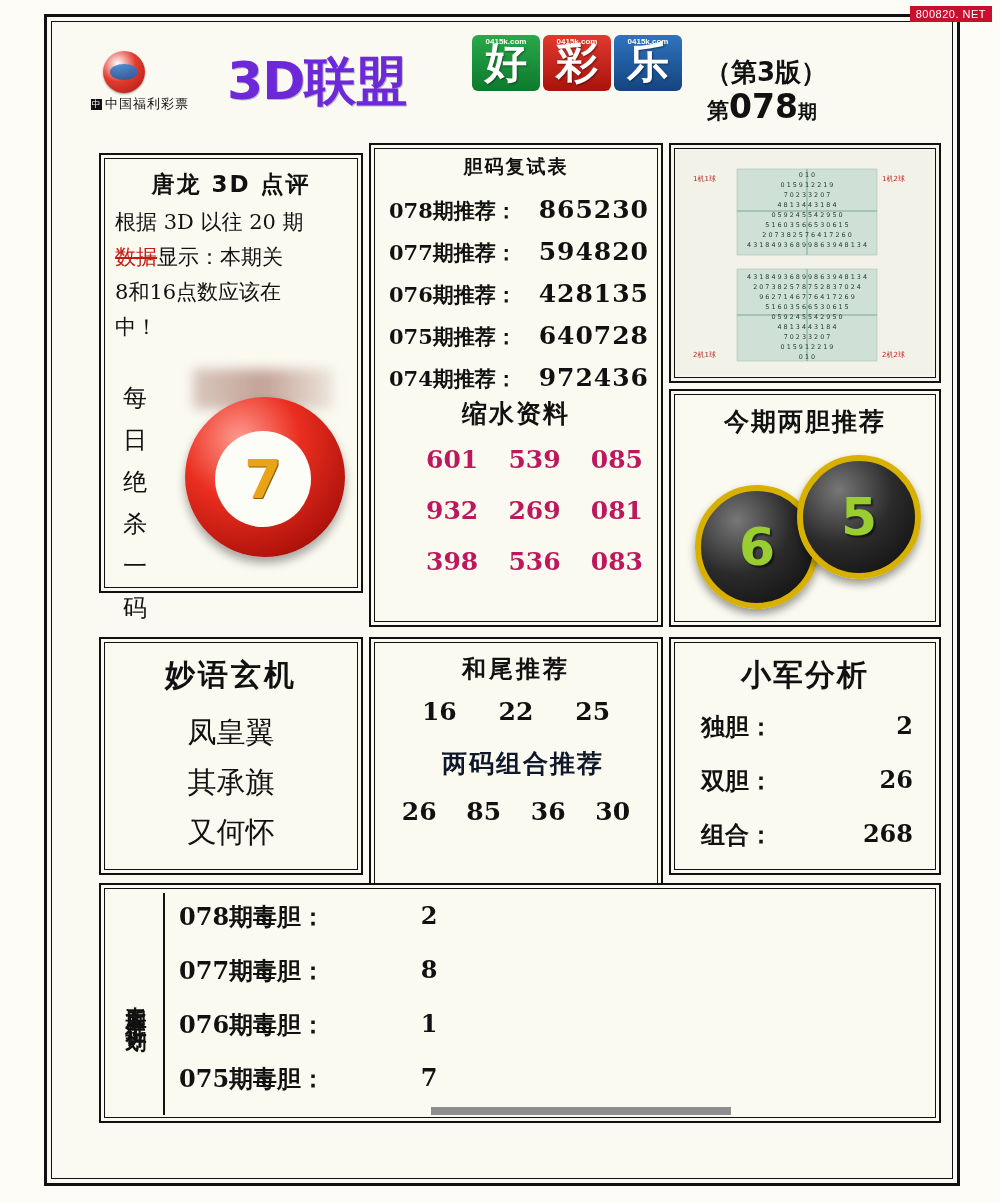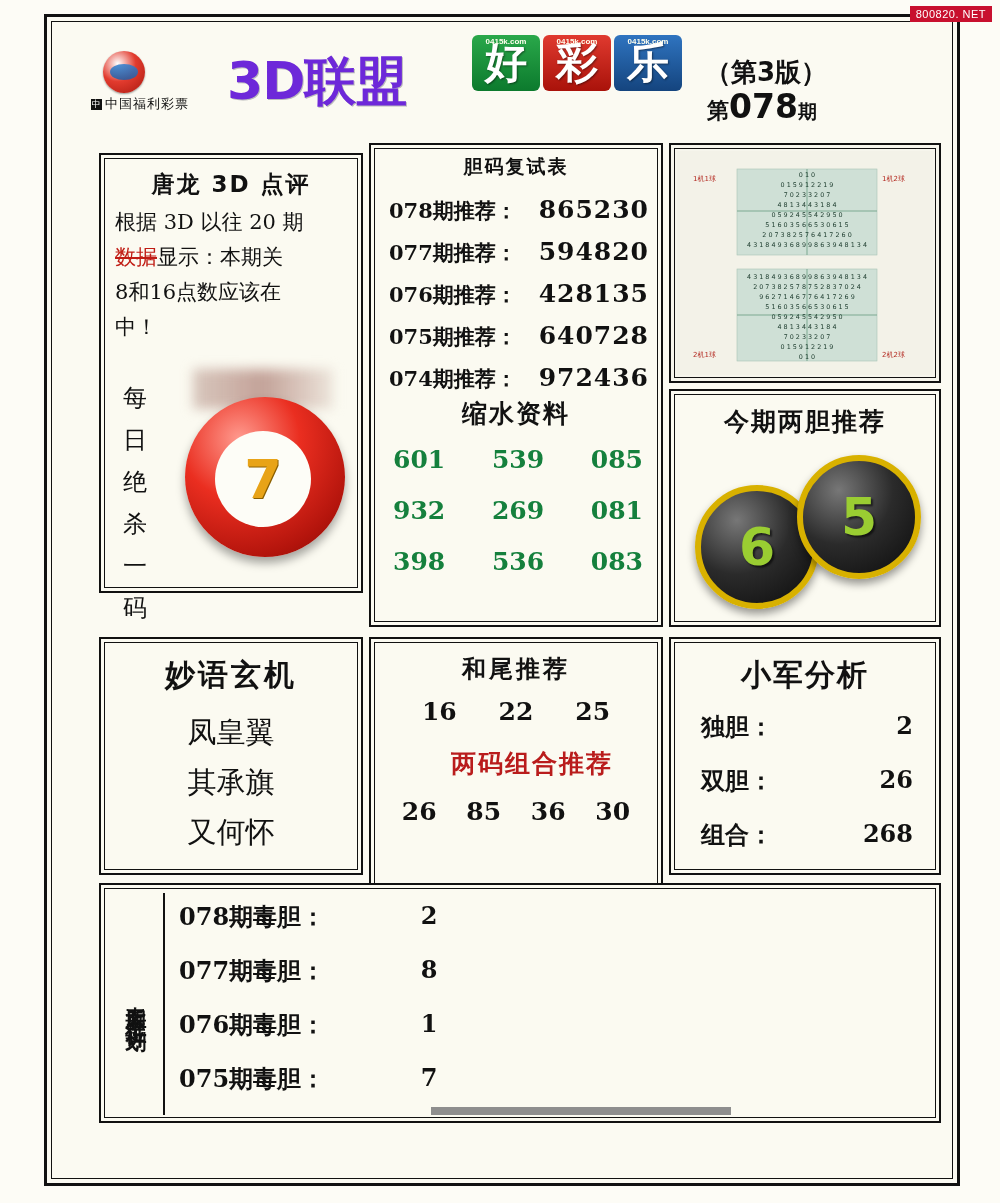--- a/index.html
+++ b/index.html
@@ -70,22 +70,22 @@
 
   
   .b-mid{left:322px;top:126px;width:294px;height:484px;}
   .ttl-dan{position:absolute;left:0;top:9px;width:100%;font-size:19px;letter-spacing:2px;}
   .danlist{position:absolute;left:18px;top:50px;width:260px;}
   .danrow{display:flex;justify-content:space-between;align-items:baseline;font-size:21px;color:#111;
     margin-bottom:12px;font-family:"DejaVu Serif",serif;font-weight:bold;}
   .danrow .num{font-size:25px;letter-spacing:1px;}
   .ttl-suo{position:absolute;left:0;top:252px;width:100%;font-size:25px;letter-spacing:2px;}
   .suo{position:absolute;left:18px;top:300px;width:258px;}
-  .suorow{display:flex;justify-content:space-between;font-size:25px;font-weight:bold;color:#15803d;
-    margin-bottom:22px;font-family:"DejaVu Serif",serif;padding:0 4px;}
+  .suorow{display:flex;justify-content:space-between;font-size:25px;font-weight:bold;color:#be185d;
+    margin-bottom:22px;font-family:"DejaVu Serif",serif;padding:0 4px;margin-left:33px;}
 
   
   .b-chart{left:622px;top:126px;width:272px;height:240px;background:#f6f5ec;}
   .chartwrap{position:absolute;left:6px;top:6px;right:6px;bottom:6px;overflow:hidden;}
 
   
   .b-two{left:622px;top:372px;width:272px;height:238px;}
   .ttl-two{position:absolute;left:0;top:14px;width:100%;font-size:25px;letter-spacing:2px;}
   .twoballs{position:absolute;left:14px;top:58px;width:244px;height:160px;}
   .bball{position:absolute;width:112px;height:112px;border-radius:50%;
@@ -100,21 +100,21 @@
   
   .b-miao{left:52px;top:620px;width:264px;height:238px;}
   .ttl-miao{position:absolute;left:0;top:16px;width:100%;font-size:30px;letter-spacing:3px;}
   .miaolines{position:absolute;left:0;top:68px;width:100%;text-align:center;font-size:29px;line-height:50px;
     color:#111;font-family:"DejaVu Serif",serif;}
 
   .b-hewei{left:322px;top:620px;width:294px;height:276px;}
   .ttl-hewei{position:absolute;left:0;top:14px;width:100%;font-size:24px;letter-spacing:3px;}
   .heweinums{position:absolute;left:0;top:58px;width:100%;display:flex;justify-content:space-around;
     font-size:25px;font-weight:bold;color:#111;font-family:"DejaVu Serif",serif;padding:0 30px;box-sizing:border-box;}
-  .ttl-comb{position:absolute;left:16px;top:108px;width:100%;font-size:25px;letter-spacing:2px;color:#b91c1c;}
+  .ttl-comb{position:absolute;left:7px;top:108px;width:100%;font-size:25px;letter-spacing:2px;color:#0f172a;}
   .combnums{position:absolute;left:0;top:158px;width:100%;display:flex;justify-content:space-around;
     font-size:25px;font-weight:bold;color:#111;font-family:"DejaVu Serif",serif;padding:0 16px;box-sizing:border-box;}
 
   .b-xiao{left:622px;top:620px;width:272px;height:238px;}
   .ttl-xiao{position:absolute;left:0;top:16px;width:100%;font-size:30px;letter-spacing:2px;text-align:center;}
   .xiaorows{position:absolute;left:30px;top:72px;width:212px;}
   .xrow{display:flex;justify-content:space-between;font-size:24px;font-weight:bold;color:#111;
     margin-bottom:22px;font-family:"DejaVu Serif",serif;}
 
   

